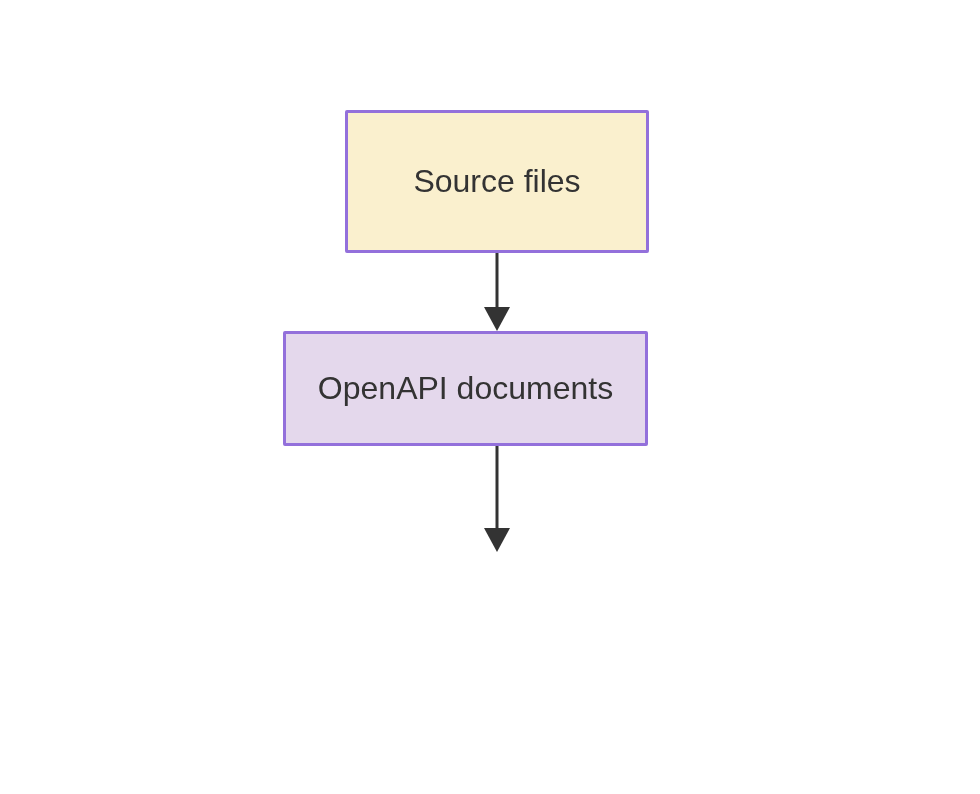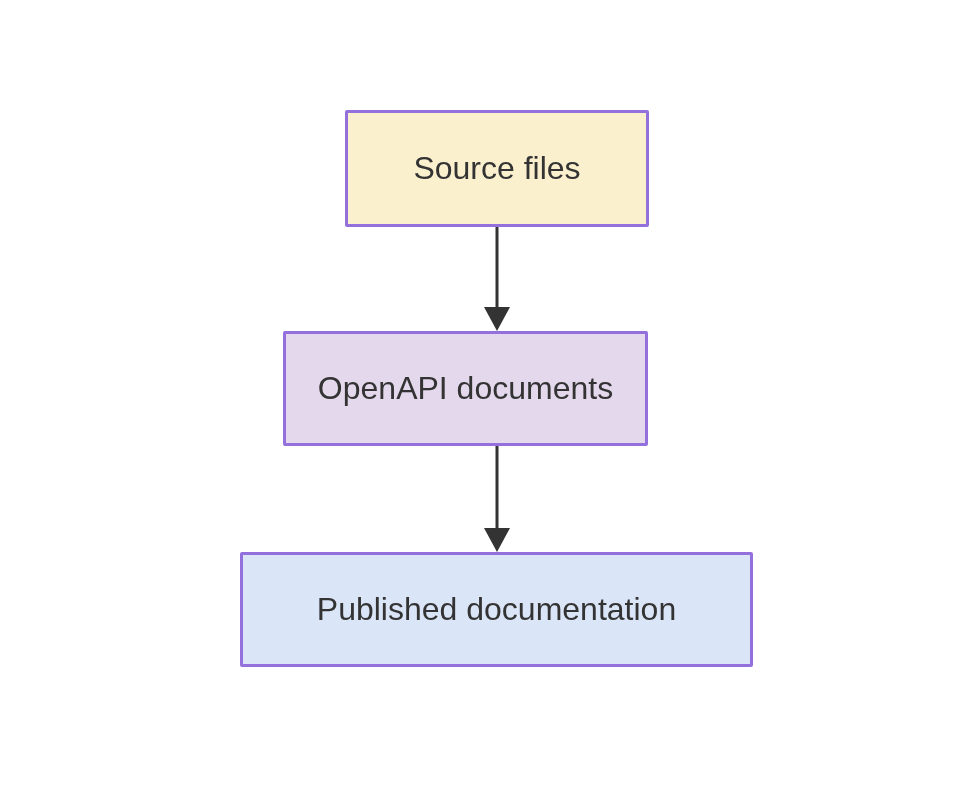--- a/index.html
+++ b/index.html
@@ -26,21 +26,21 @@
     color: #333333;
     font-size: 32px;
     line-height: 1.2;
     text-align: center;
     white-space: nowrap;
   }
   .node-source {
     left: 345px;
     top: 110px;
     width: 304px;
-    height: 117px;
+    height: 143px;
     background: #faf0ce;
   }
   .node-openapi {
     left: 283px;
     top: 331px;
     width: 365px;
     height: 115px;
     background: #e4d8ec;
   }
   .node-published {
@@ -76,17 +76,14 @@
   </svg>
 
   <div class="node node-source">
     <span>Source files</span>
   </div>
 
   <div class="node node-openapi">
     <span>OpenAPI documents</span>
   </div>
 
-  <div class="node node-published">
-    <span>Published documentation</span>
-  </div>
 
 </div>
 
 </body></html>

